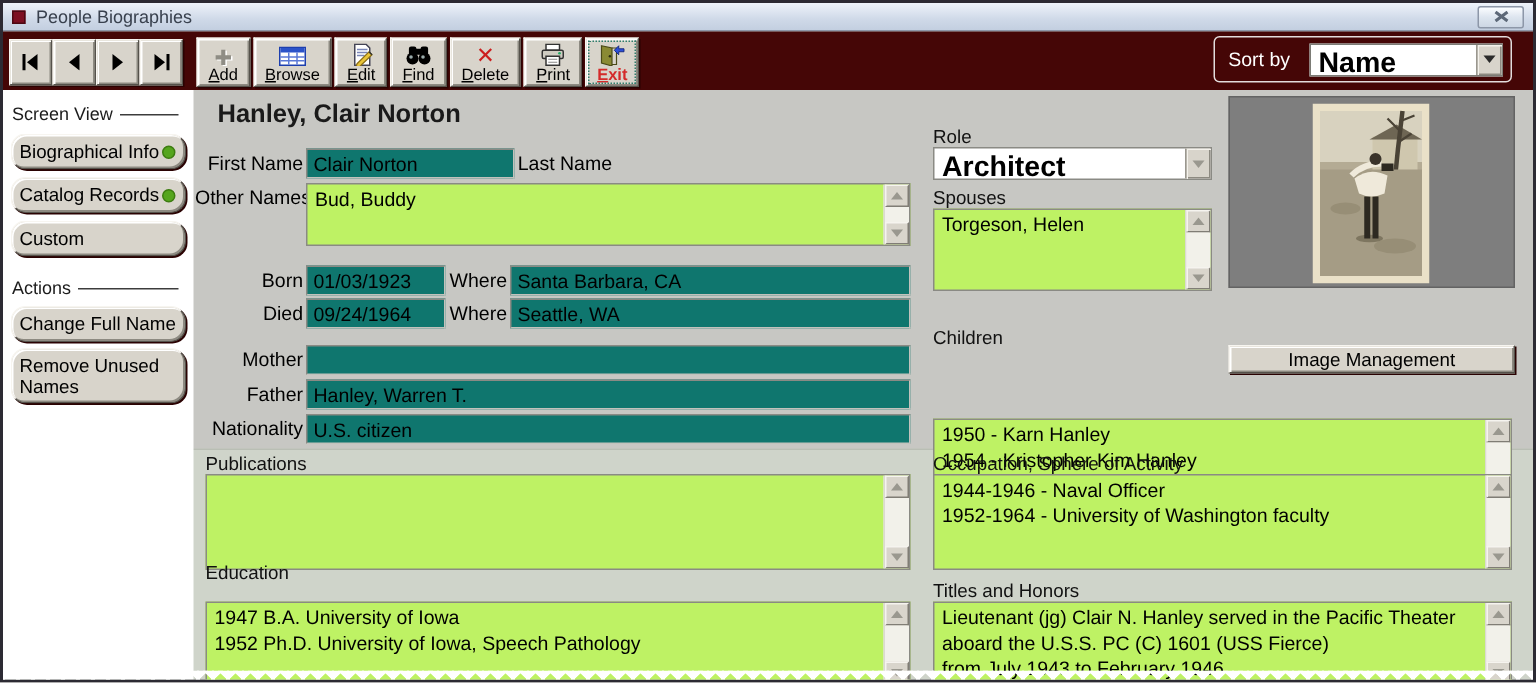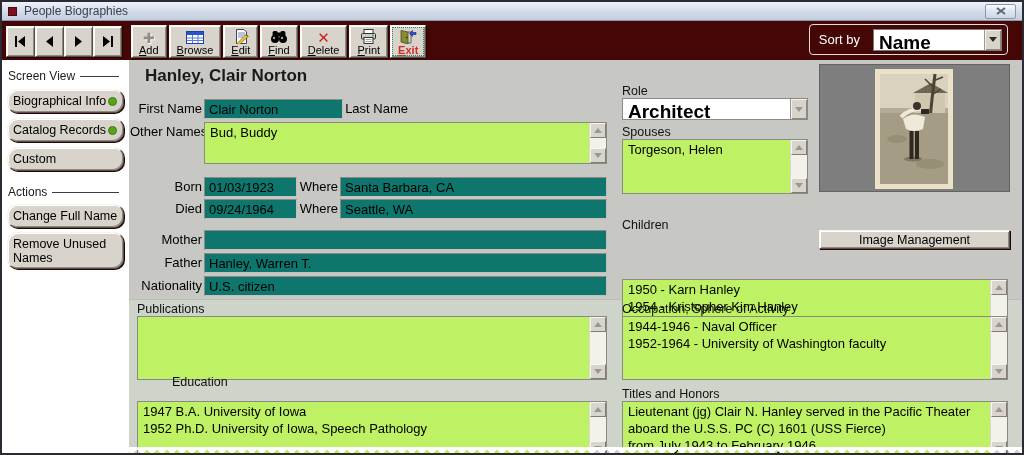--- a/index.html
+++ b/index.html
@@ -311,21 +311,21 @@
         <div class="vs-btn">
             <span class="arr-up-lite"></span>
           </div>
         <div class="vs-track"></div>
         <div class="vs-btn">
             <span class="arr-dn-lite"></span>
           </div>
       </div>
     </div>
 
-    <div class="sec-label" style="left:135px; top:315px;margin-left:35px;">Education</div>
+    <div class="sec-label" style="left:135px; top:315px;">Education</div>
     <div class="textbox" style="left:135px; top:341px; width:470px; height:56px;">
       <div class="tb-text">1947 B.A. University of Iowa
 1952 Ph.D. University of Iowa, Speech Pathology</div>
       <div class="vscroll">
         <div class="vs-btn">
             <span class="arr-up-lite"></span>
           </div>
         <div class="vs-track"></div>
         <div class="vs-btn">
             <span class="arr-dn-lite"></span>

